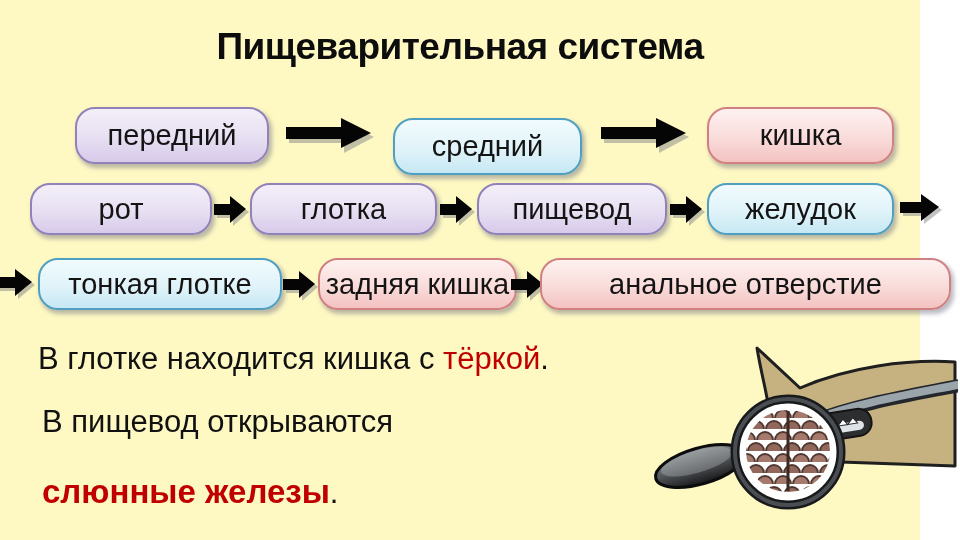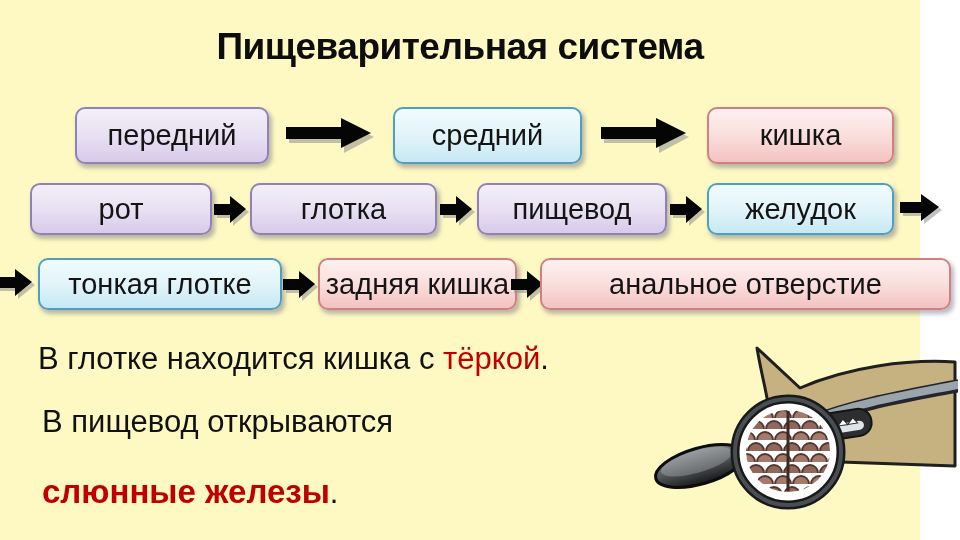--- a/index.html
+++ b/index.html
@@ -2,21 +2,21 @@
 <html style="--accent-red: #c00000; --purple-border: #9081b8; --purple-fill-top: #f3eff9; --purple-fill-bottom: #d7caea; --blue-border: #4f9fc0; --blue-fill-top: #f1fbfe; --blue-fill-bottom: #c6e8f4; --pink-border: #d08080; --pink-fill-top: #fdf1f0; --pink-fill-bottom: #f3c2c1; --snail-body: #c6b181; --arrow-black: #050505;"><head>
 <meta charset="utf-8">
 <style>
   html,body{margin:0;padding:0}
   body{width:960px;height:540px;background:#ffffff;overflow:hidden;
        font-family:"Liberation Sans","DejaVu Sans",sans-serif}
   .slide{position:relative;width:920px;height:540px;background:#fef9c3}
   .title{position:absolute;left:0;top:26px;width:100%;text-align:center;
          font-weight:700;font-size:37px;color:#0d0d0d;letter-spacing:-0.5px}
   .fbox{position:absolute;display:flex;align-items:center;justify-content:center;
-        border-radius:10px;border:2px solid #888;font-size:29px;color:#141414;
+        border-radius:20px;border:2px solid #888;font-size:29px;color:#141414;
         box-shadow:2.5px 3.5px 4px rgba(105,105,125,.45);white-space:nowrap}
   .purple{border-color:var(--purple-border);
         background:linear-gradient(180deg,var(--purple-fill-top) 0%,#e7dff2 55%,var(--purple-fill-bottom) 100%)}
   .blue{border-color:var(--blue-border);
         background:linear-gradient(180deg,var(--blue-fill-top) 0%,#e0f3f9 55%,var(--blue-fill-bottom) 100%)}
   .pink{border-color:var(--pink-border);
         background:linear-gradient(180deg,var(--pink-fill-top) 0%,#f9dcda 55%,var(--pink-fill-bottom) 100%)}
   .arrow{position:absolute}
   .note{position:absolute;font-size:31px;color:#111}
   .hl{color:var(--accent-red);font-weight:400}
@@ -29,21 +29,21 @@
 
 <div class="slide">
 
   <div class="title">Пищеварительная система</div>
 
   <div class="fbox purple" style="left:75px;top:107px;width:190px;height:53px">передний</div>
   <svg class="arrow" style="left:286px;top:118px" width="88" height="35" viewBox="0 0 88 35">
     <polygon points="3,13 58,13 58,4 88,19 58,35 58,25 3,25" fill="#8f8f8f" opacity="0.55"></polygon>
     <polygon points="0,9 55,9 55,0 85,15 55,30 55,21 0,21" fill="#050505"></polygon>
   </svg>
-  <div class="fbox blue" style="left:393px;top:107px;width:185px;height:53px">средний</div>
+  <div class="fbox blue" style="left:393px;top:118px;width:185px;height:53px">средний</div>
   <svg class="arrow" style="left:601px;top:118px" width="88" height="35" viewBox="0 0 88 35">
     <polygon points="3,13 58,13 58,4 88,19 58,35 58,25 3,25" fill="#8f8f8f" opacity="0.55"></polygon>
     <polygon points="0,9 55,9 55,0 85,15 55,30 55,21 0,21" fill="#050505"></polygon>
   </svg>
   <div class="fbox pink" style="left:707px;top:107px;width:183px;height:53px">кишка</div>
 
   <div class="fbox purple" style="left:30px;top:183px;width:178px;height:48px">рот</div>
   <svg class="arrow" style="left:214px;top:195px" width="35" height="31" viewBox="0 0 35 31">
     <polygon points="3,12 19,12 19,4 35,17 19,31 19,23 3,23" fill="#8f8f8f" opacity="0.55"></polygon>
     <polygon points="0,9 16,9 16,1 32,14 16,28 16,20 0,20" fill="#050505"></polygon>

